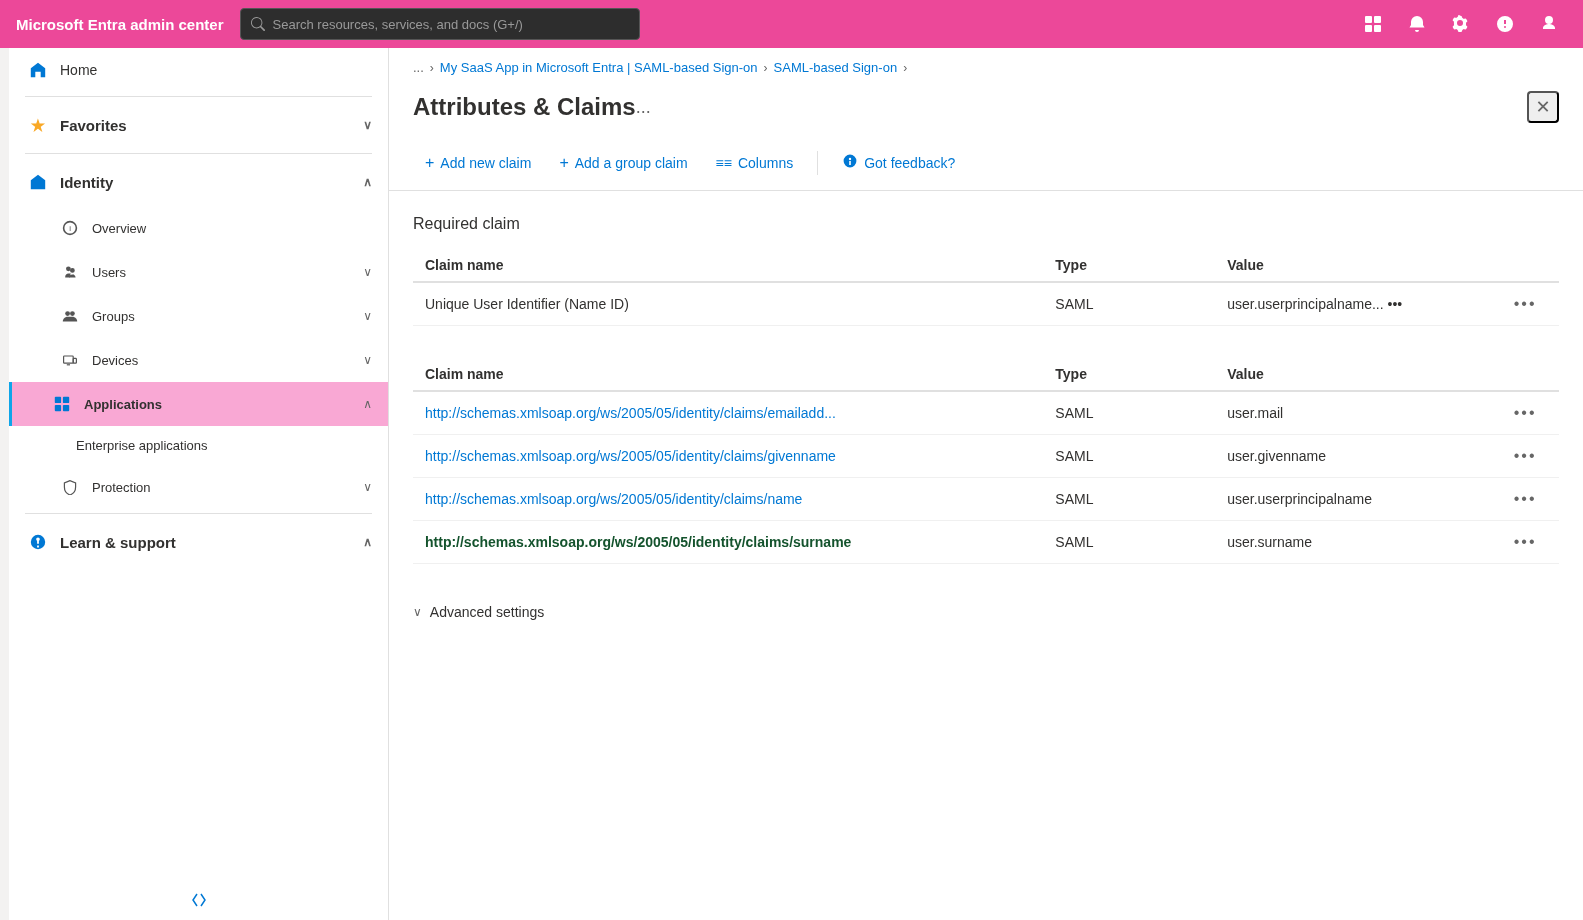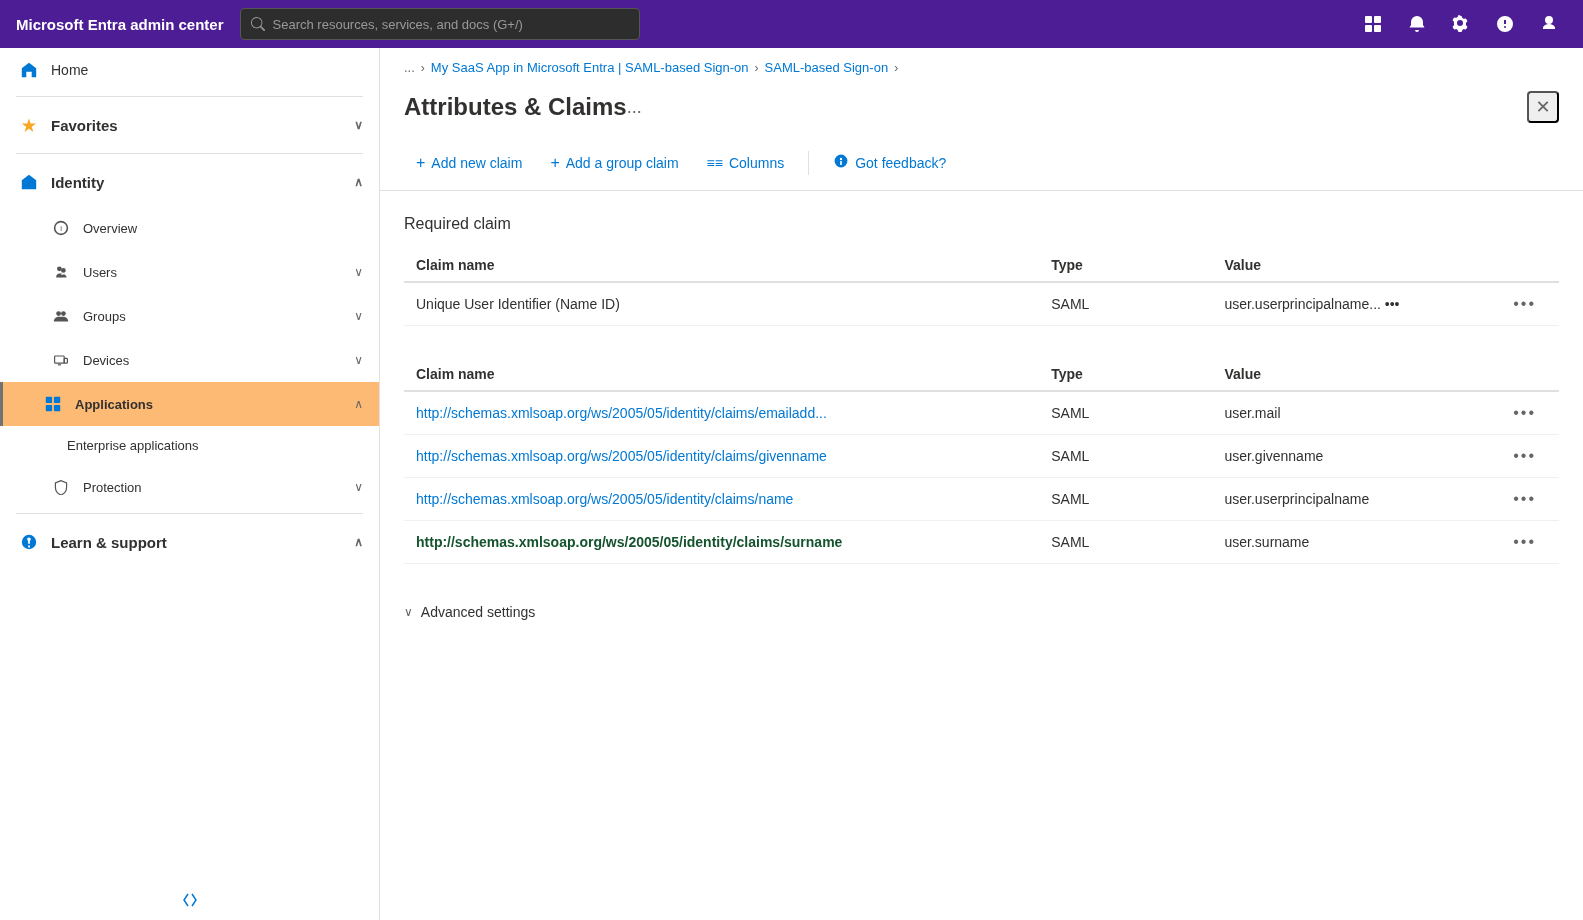--- a/index.html
+++ b/index.html
@@ -1,20 +1,20 @@
 <!DOCTYPE html>
 <html><head>
   <meta charset="utf-8">
   <style>
     * { box-sizing: border-box; margin: 0; padding: 0; }
     body { font-family: 'Segoe UI', Arial, sans-serif; font-size: 14px; background: #f3f2f1; display: flex; flex-direction: column; height: 920px; overflow: hidden; }
 
     
     .topbar {
-      background: #4c1d95;
+      background: #ec4899;
       color: #fff;
       height: 48px;
       display: flex;
       align-items: center;
       padding: 0 16px;
       gap: 16px;
       flex-shrink: 0;
       justify-content: center;
     }
     .topbar-title {
@@ -57,20 +57,21 @@
       color: #fff;
       cursor: pointer;
       font-size: 18px;
     }
 
     
     .main-layout {
       display: flex;
       flex: 1;
       overflow: hidden;
+      padding-left: 9px;
     }
 
     
     .sidebar {
       width: 380px;
       min-width: 380px;
       background: #fff;
       border-right: 1px solid #e0e0e0;
       display: flex;
       flex-direction: column;
@@ -389,21 +390,21 @@
         <svg width="16" height="16" viewBox="0 0 20 20" fill="#555">
             <rect x="2" y="5" width="12" height="9" rx="1" stroke="#555" stroke-width="1.5" fill="none"></rect>
             <rect x="14" y="8" width="4" height="6" rx="1" stroke="#555" stroke-width="1.5" fill="none"></rect>
             <path d="M6 16h4" stroke="#555" stroke-width="1.5"></path>
           </svg>
       </span>
       <span>Devices</span>
       <span class="chevron">∨</span>
     </div>
 
-    <div class="sidebar-item sub-item active" style="padding-left:40px; border-left: 3px solid #737373; background:#fdba74;">
+    <div class="sidebar-item sub-item active" style="padding-left:40px; border-left: 3px solid #0ea5e9; background:#f9a8d4;">
       <span class="icon applications-icon">
         <svg width="18" height="18" viewBox="0 0 20 20" fill="#0078d4">
             <rect x="2" y="2" width="7" height="7" rx="1"></rect>
             <rect x="11" y="2" width="7" height="7" rx="1"></rect>
             <rect x="2" y="11" width="7" height="7" rx="1"></rect>
             <rect x="11" y="11" width="7" height="7" rx="1"></rect>
           </svg>
       </span>
       <span style="font-weight:600;">Applications</span>
       <span class="chevron">∧</span>

